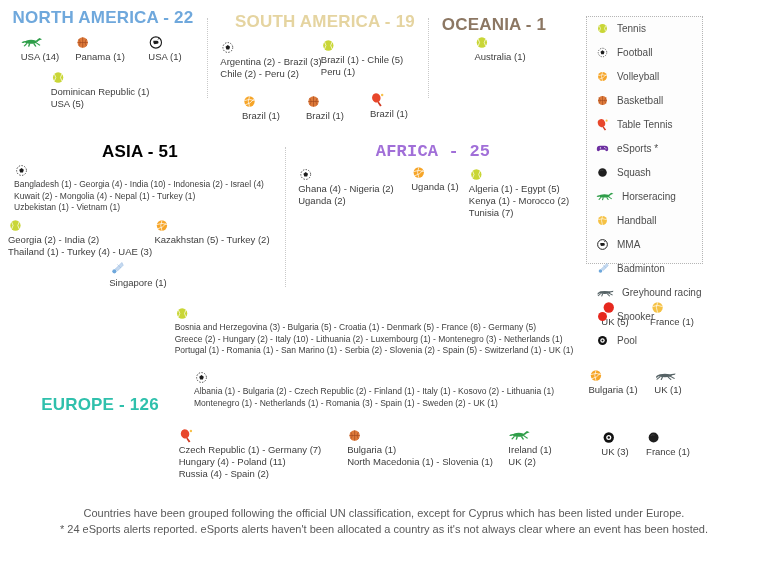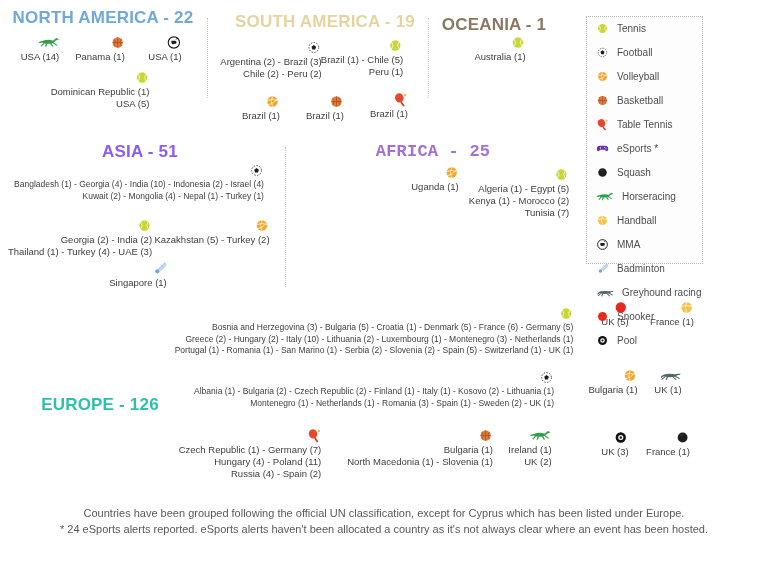--- a/index.html
+++ b/index.html
@@ -1,20 +1,20 @@
 <!DOCTYPE html>
 <html><head>
 <meta charset="utf-8">
 <style>
   html,body{margin:0;padding:0;background:#fff;}
   .canvas{position:relative;width:768px;height:566px;background:#ffffff;
           font-family:"Liberation Sans",sans-serif;overflow:hidden;}
   .rt{position:absolute;transform:translateX(-50%);font-size:17px;font-weight:700;
       white-space:nowrap;letter-spacing:.2px;}
-  .cluster{position:absolute;transform:translateX(-50%);text-align:right;
+  .cluster{position:absolute;transform:translateX(-50%);text-align:left;
            font-size:9.5px;line-height:12px;color:#3d3d3d;white-space:nowrap;}
   .cluster.small{font-size:8.5px;line-height:11.5px;}
   .ic{width:15px;height:15px;display:inline-block;vertical-align:top;margin-bottom:1px;}
   .ic.wide{width:22px;height:15px;}
   .line{display:block;}
   .vdiv{position:absolute;width:0;border-left:1px dotted #c9c9c9;}
   .legend{position:absolute;left:586px;top:16px;width:117px;height:248px;
           border:1px dotted #b5b5b5;background:#fdfdfd;box-sizing:border-box;
           display:flex;flex-direction:column;justify-content:space-around;padding:5px 9px;gap:11px;}
   .lrow{display:flex;align-items:center;gap:8px;}
@@ -108,21 +108,21 @@
         <circle cx="16" cy="16" r="2.5" fill="#111111"></circle>
       </symbol>
 </defs>
 </svg>
 
 <div class="canvas">
 
   <div class="rt" style="left: 103px; top: 8px; color: rgb(111, 168, 220);">NORTH AMERICA - 22</div>
   <div class="rt" style="left: 325px; top: 12px; color: rgb(229, 212, 160);">SOUTH AMERICA - 19</div>
   <div class="rt" style="left: 494px; top: 15px; color: rgb(140, 119, 99);">OCEANIA - 1</div>
-  <div class="rt" style="left: 140px; top: 142px; color: #8b5cf6;">ASIA - 51</div>
+  <div class="rt" style="left: 140px; top: 142px; color: #000000;">ASIA - 51</div>
   <div class="rt" style="left: 433px; top: 142px; color: rgb(161, 111, 216); font-family: Liberation Mono, monospace;">AFRICA - 25</div>
   <div class="rt" style="left: 100px; top: 395px; color: rgb(47, 192, 172);">EUROPE - 126</div>
 
   <div class="vdiv" style="left:207px;top:18px;height:80px"></div>
   <div class="vdiv" style="left:428px;top:18px;height:80px"></div>
   <div class="vdiv" style="left:285px;top:147px;height:140px"></div>
 
   <div class="cluster" style="left:40px;top:35px">
     <svg class="ic wide" viewBox="0 0 32 32" preserveAspectRatio="none">
         <use href="#sym-horseracing"></use>
@@ -188,20 +188,21 @@
       </svg>
     <span class="line">Australia (1)</span>
   </div>
 
   <div class="cluster small" style="left:139px;top:163px">
     <svg class="ic" viewBox="0 0 32 32">
         <use href="#sym-football"></use>
       </svg>
     <span class="line">Bangladesh (1) - Georgia (4) - India (10) - Indonesia (2) - Israel (4)</span>
     <span class="line">Kuwait (2) - Mongolia (4) - Nepal (1) - Turkey (1)</span>
+    <span class="line">Uzbekistan (1) - Vietnam (1)</span>
   </div>
   <div class="cluster" style="left:80px;top:218px">
     <svg class="ic" viewBox="0 0 32 32">
         <use href="#sym-tennis"></use>
       </svg>
     <span class="line">Georgia (2) - India (2)</span>
     <span class="line">Thailand (1) - Turkey (4) - UAE (3)</span>
   </div>
   <div class="cluster" style="left:212px;top:218px">
     <svg class="ic" viewBox="0 0 32 32">
@@ -209,20 +210,27 @@
       </svg>
     <span class="line">Kazakhstan (5) - Turkey (2)</span>
   </div>
   <div class="cluster" style="left:138px;top:261px">
     <svg class="ic" viewBox="0 0 32 32">
         <use href="#sym-badminton"></use>
       </svg>
     <span class="line">Singapore (1)</span>
   </div>
 
+  <div class="cluster" style="left:346px;top:167px">
+    <svg class="ic" viewBox="0 0 32 32">
+        <use href="#sym-football"></use>
+      </svg>
+    <span class="line">Ghana (4) - Nigeria (2)</span>
+    <span class="line">Uganda (2)</span>
+  </div>
   <div class="cluster" style="left:435px;top:165px">
     <svg class="ic" viewBox="0 0 32 32">
         <use href="#sym-volleyball"></use>
       </svg>
     <span class="line">Uganda (1)</span>
   </div>
   <div class="cluster" style="left:519px;top:167px">
     <svg class="ic" viewBox="0 0 32 32">
         <use href="#sym-tennis"></use>
       </svg>

